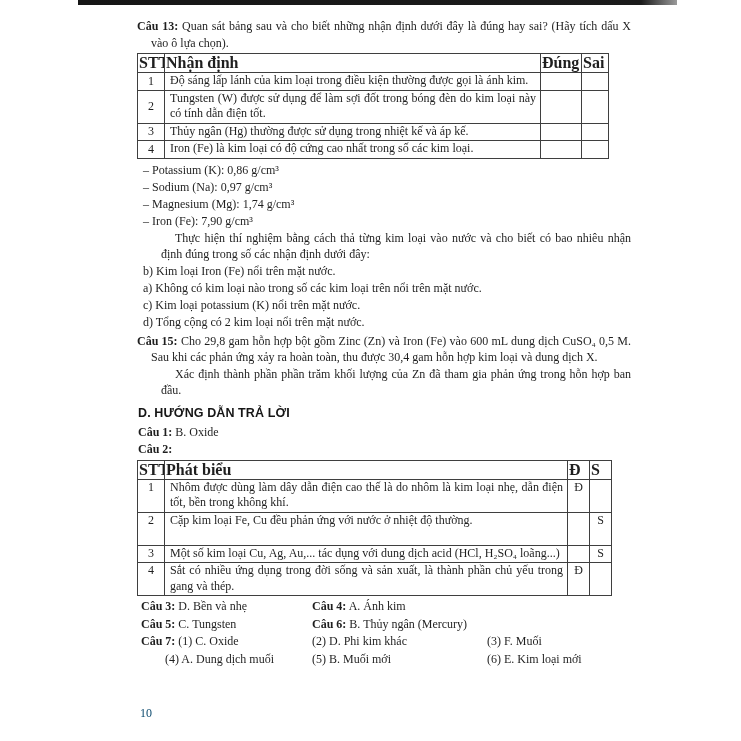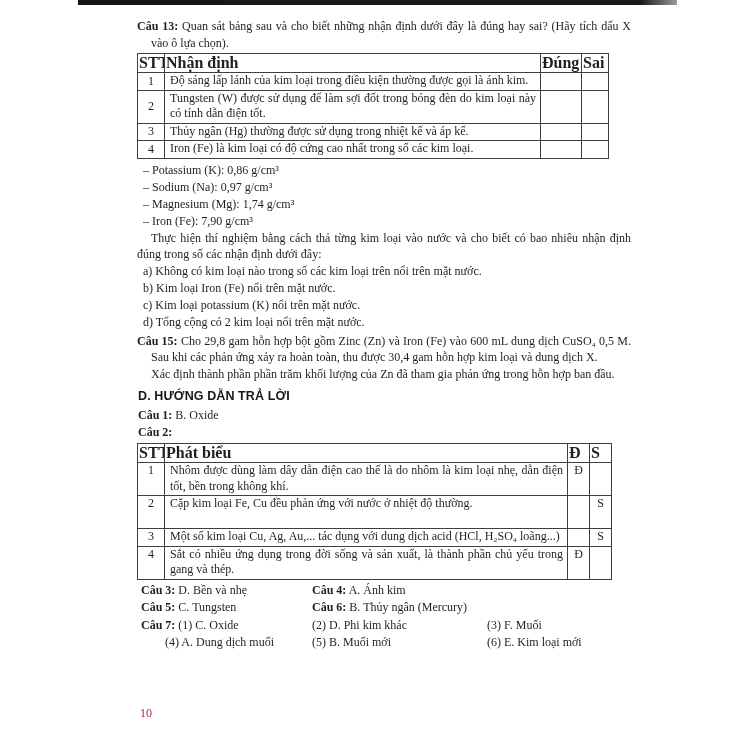--- a/index.html
+++ b/index.html
@@ -11,21 +11,21 @@
     color:#1f1f1f;
   }
   .top-edge {
     position:absolute; top:0; left:78px; width:599px; height:5px;
     background:linear-gradient(to right,#161616 0%,#1b1b1b 94%,#9a9a9a 100%);
   }
   .page {
     position:absolute; left:137px; top:18px; width:494px;
   }
   p.hang   { padding-left:14px; text-indent:-14px; text-align:justify; line-height:16.5px; }
-  p.indent { text-indent:14px;  text-align:justify; line-height:16.5px; }
+  p.indent { text-indent:14px;  text-align:justify; line-height:16.5px;margin-left:24px; }
   .lbl { font-weight:bold; }
   .list { margin-left:6px; }
   .list div { line-height:17px; }
   table.t {
     border-collapse:collapse; table-layout:fixed;
     margin:2px 0 3px 0;
   }
   table.t td, table.t th { border:1px solid #3f3f3f; overflow:hidden; }
   table.t th { font-weight:bold; text-align:left; height:17px; font-size:16px; padding:0 1px; }
   td.stt  { text-align:center; }
@@ -42,21 +42,21 @@
     font-family:"Liberation Sans","DejaVu Sans",sans-serif;
     font-weight:bold; font-size:12.5px; color:#161616;
     margin:7px 0 4px 1px; letter-spacing:0.1px;
   }
   .ansline { position:relative; height:17.5px;text-align:right; }
   .ansline .c1 { position:absolute; left:4px; white-space:nowrap; }
   .ansline .c1i { position:absolute; left:28px; white-space:nowrap; }
   .ansline .c2 { position:absolute; left:175px; white-space:nowrap; }
   .ansline .c3 { position:absolute; left:350px; white-space:nowrap; }
   .simple-line { margin-left:1px; line-height:17px; }
-  .page-number { position:absolute; left:140px; top:706px; font-size:12px; color:#be185d; }
+  .page-number { position:absolute; left:140px; top:706px; font-size:12px; color:#0c4a6e; }
   .mt2 { margin-top:2px; }
   .mt3 { margin-top:3px; }
 </style>
 </head>
 <body>
 
 <div class="top-edge"></div>
 
 <div class="page">
 
@@ -107,22 +107,22 @@
   <div class="list">
     <div>– Potassium (K): 0,86 g/cm³</div>
     <div>– Sodium (Na): 0,97 g/cm³</div>
     <div>– Magnesium (Mg): 1,74 g/cm³</div>
     <div>– Iron (Fe): 7,90 g/cm³</div>
   </div>
 
   <p class="indent">Thực hiện thí nghiệm bằng cách thả từng kim loại vào nước và cho biết có bao nhiêu nhận định đúng trong số các nhận định dưới đây:</p>
 
   <div class="list">
+    <div>b) Kim loại Iron (Fe) nổi trên mặt nước.</div>
     <div>a) Không có kim loại nào trong số các kim loại trên nổi trên mặt nước.</div>
-    <div>b) Kim loại Iron (Fe) nổi trên mặt nước.</div>
     <div>c) Kim loại potassium (K) nổi trên mặt nước.</div>
     <div>d) Tổng cộng có 2 kim loại nổi trên mặt nước.</div>
   </div>
 
   <p class="hang mt2"><span class="lbl">Câu 15:</span> <span>Cho 29,8 gam hỗn hợp bột gồm Zinc (Zn) và Iron (Fe) vào 600 mL dung dịch CuSO₄ 0,5 M. Sau khi các phản ứng xảy ra hoàn toàn, thu được 30,4 gam hỗn hợp kim loại và dung dịch X.</span></p>
   <p class="indent">Xác định thành phần phần trăm khối lượng của Zn đã tham gia phản ứng trong hỗn hợp ban đầu.</p>
 
   <div class="section-head">D. HƯỚNG DẪN TRẢ LỜI</div>
 
   <div class="simple-line"><span class="lbl">Câu 1:</span> <span>B. Oxide</span></div>

